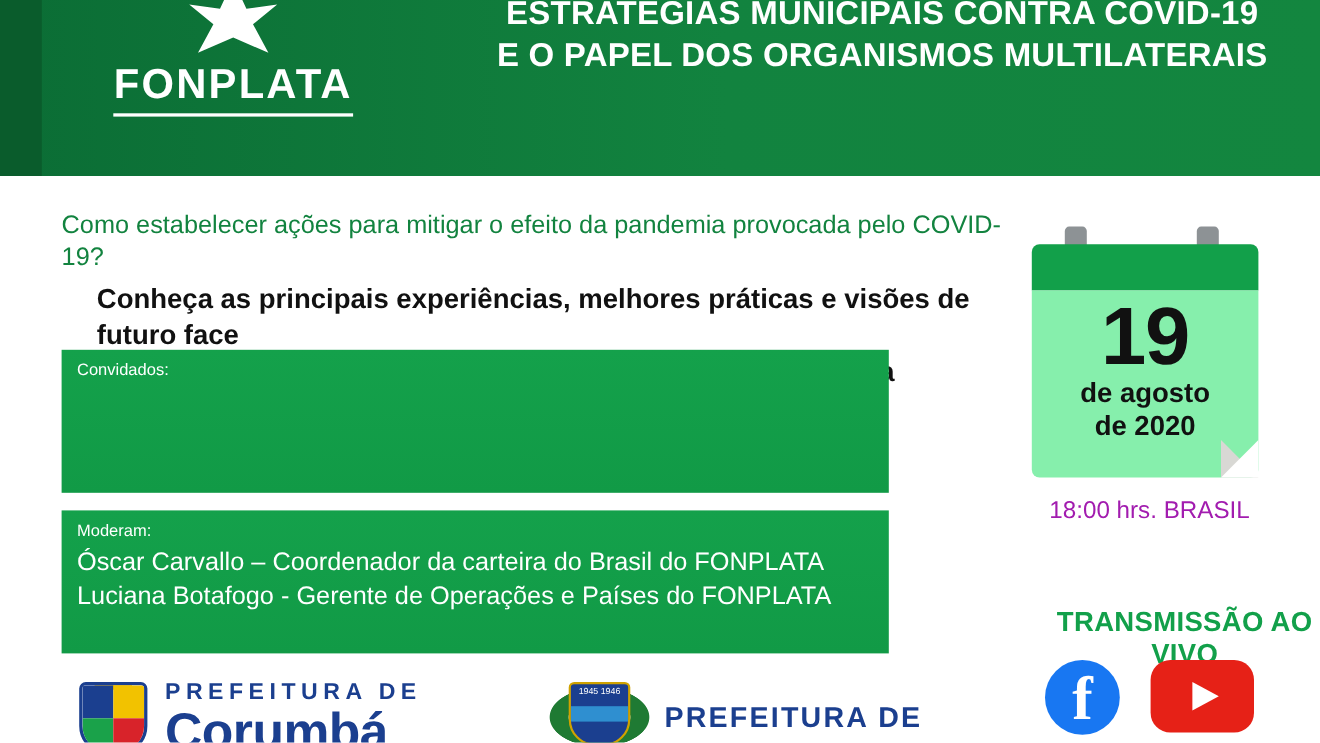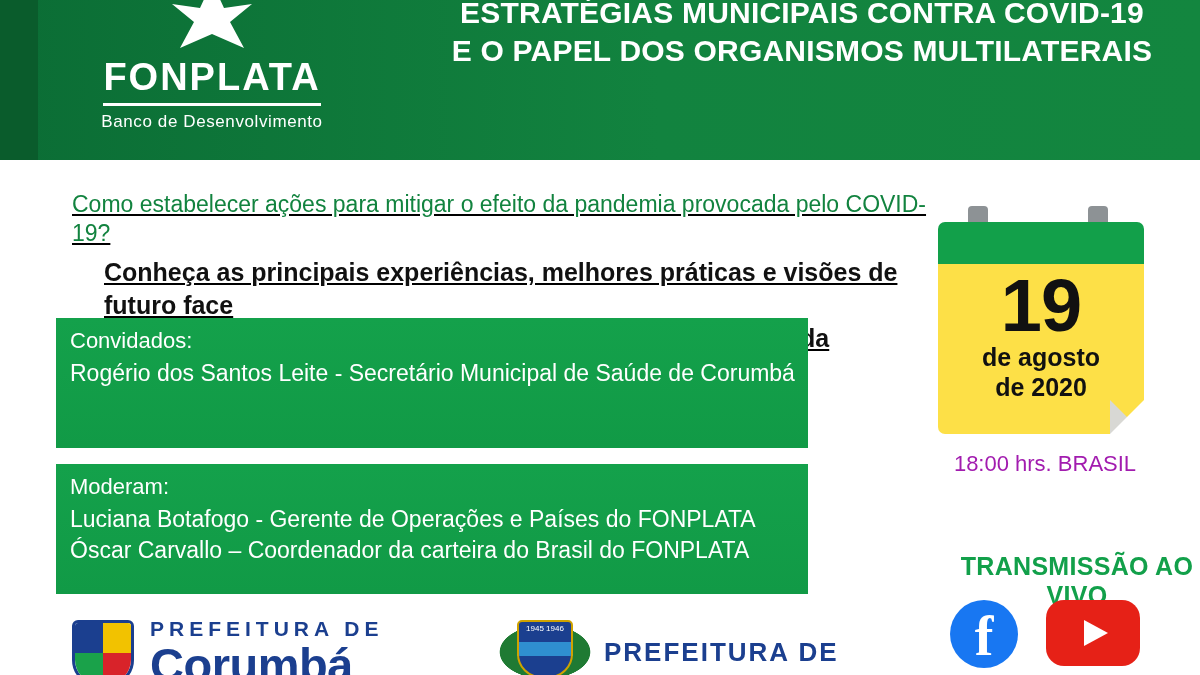--- a/index.html
+++ b/index.html
@@ -63,23 +63,22 @@
     font-weight: bold;
     font-size: 30px;
     line-height: 1.27;
     letter-spacing: .2px;
   }
   .header-title .line { display: block; white-space: nowrap; }
 
   
   .intro {
     position: absolute;
-    left: 72px; top: 190px;
+    left: 56px; top: 190px;
     width: 860px;
-    text-decoration: underline;
   }
   .intro-q {
     color: #12833f;
     font-size: 23px;
     line-height: 1.25;
     margin-bottom: 8px;
   }
   .intro-b {
     color: #111111;
     font-size: 25px;
@@ -93,21 +92,21 @@
     left: 56px;
     width: 752px;
     background: #12a04a;
     background: linear-gradient(180deg, #14a14b 0%, #119a46 100%);
     color: #ffffff;
     padding: 10px 14px 12px 14px;
   }
   .panel-guests { top: 318px; height: 130px; }
   .panel-mods  { top: 464px; height: 130px; }
   .panel-head {
-    font-size: 22px;
+    font-size: 15px;
     margin-bottom: 4px;
   }
   .panel-line {
     font-size: 23px;
     line-height: 1.34;
     white-space: nowrap;
   }
 
   
   .calendar {
@@ -128,21 +127,21 @@
     position: absolute;
     top: 0; left: 0;
     width: 206px; height: 42px;
     background: #12a04a;
     border-radius: 7px 7px 0 0;
   }
   .cal-body {
     position: absolute;
     top: 42px; left: 0;
     width: 206px; height: 170px;
-    background: #fde047;
+    background: #86efac;
     border-radius: 0 0 7px 7px;
     text-align: center;
     color: #111111;
   }
   .cal-day {
     font-size: 74px;
     font-weight: bold;
     line-height: 1.02;
     padding-top: 4px;
     letter-spacing: -1px;
@@ -307,44 +306,42 @@
 
   <div class="header">
     <div class="header-accent"></div>
 
     <div class="logo-block">
       <svg class="logo-star" viewBox="0 0 120 74">
         <path d="M60 0 L72 26 L100 22 L78 40 L92 66 L60 52 L28 66 L42 40 L20 22 L48 26 Z" fill="#ffffff"></path>
       </svg>
       <div class="logo-name">FONPLATA</div>
       <div class="logo-rule"></div>
-      <div class="logo-sub">Banco de Desenvolvimento</div>
     </div>
 
     <div class="header-title">
       <span class="line">ESTRATÉGIAS MUNICIPAIS CONTRA COVID-19</span>
       <span class="line">E O PAPEL DOS ORGANISMOS MULTILATERAIS</span>
     </div>
   </div>
 
   <div class="intro">
     <div class="intro-q">Como estabelecer ações para mitigar o efeito da pandemia provocada pelo COVID-19?</div>
     <div class="intro-b">Conheça as principais experiências, melhores práticas e visões de futuro face</div>
     <div class="intro-b">às condições impostas pela nova normalidade decorrente da Pandemia.</div>
   </div>
 
   <div class="panel panel-guests">
     <div class="panel-head">Convidados:</div>
-    <div class="panel-line">Rogério dos Santos Leite - Secretário Municipal de Saúde de Corumbá</div>
   </div>
 
   <div class="panel panel-mods">
     <div class="panel-head">Moderam:</div>
+    <div class="panel-line">Óscar Carvallo – Coordenador da carteira do Brasil do FONPLATA</div>
     <div class="panel-line">Luciana Botafogo - Gerente de Operações e Países do FONPLATA</div>
-    <div class="panel-line">Óscar Carvallo – Coordenador da carteira do Brasil do FONPLATA</div>
   </div>
 
   <div class="calendar">
     <div class="cal-ring l"></div>
     <div class="cal-ring r"></div>
     <div class="cal-top"></div>
     <div class="cal-body">
       <div class="cal-day">19</div>
       <div class="cal-m1">de agosto</div>
       <div class="cal-m2">de 2020</div>

